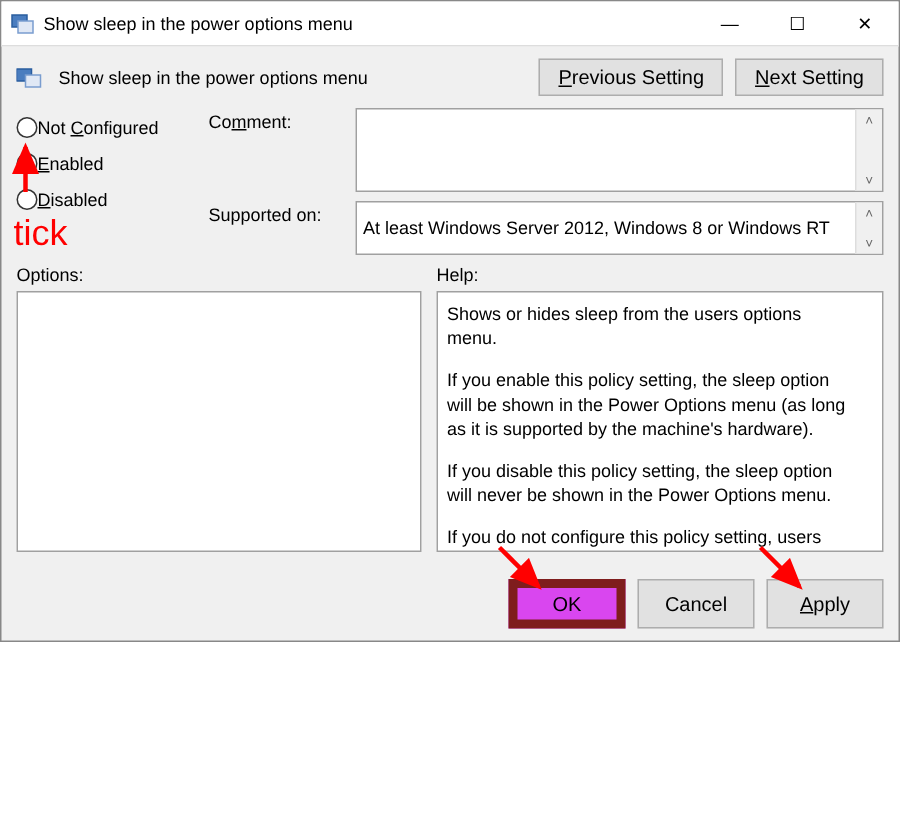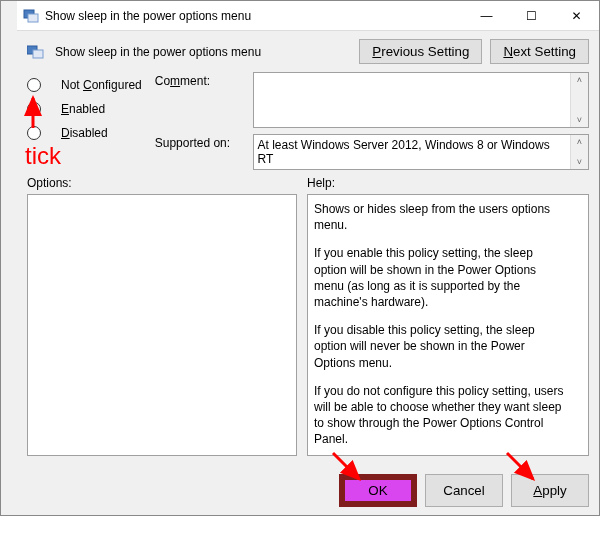--- a/index.html
+++ b/index.html
@@ -5,28 +5,27 @@
   html, body {
     margin: 0;
     padding: 0;
     font-family: "Segoe UI", Tahoma, sans-serif;
     font-size: 12px;
     color: #000;
     background: #fff;
   }
   .window {
     width: 600px;
-    height: 516px;
+    height: 428px;
     border: 1px solid #888;
     box-sizing: border-box;
     background: #f0f0f0;
     display: flex;
     flex-direction: column;
     position: relative;
-    padding-left: 16px;
   }
 
   
   .titlebar {
     height: 30px;
     background: #fff;
     border-bottom: 1px solid #ddd;
     display: flex;
     align-items: center;
     padding-left: 6px;
@@ -91,21 +90,21 @@
     gap: 8px;
   }
   .radio-col {
     width: 120px;
     display: flex;
     flex-direction: column;
     gap: 10px;
     padding-top: 6px;
     position: relative;
   }
-  .radio-item { display: flex; align-items: center; gap: 20px; }
+  .radio-item { display: flex; align-items: center; gap: 0; }
   .radio-outer {
     width: 12px; height: 12px;
     border: 1px solid #333;
     border-radius: 50%;
     display:flex; align-items:center; justify-content:center;
     background:#fff;
   }
   .radio-dot { width:6px; height:6px; background:#000; border-radius:50%; }
 
   .fields-col { flex: 1 1 auto; display:flex; flex-direction:column; gap:6px; }

